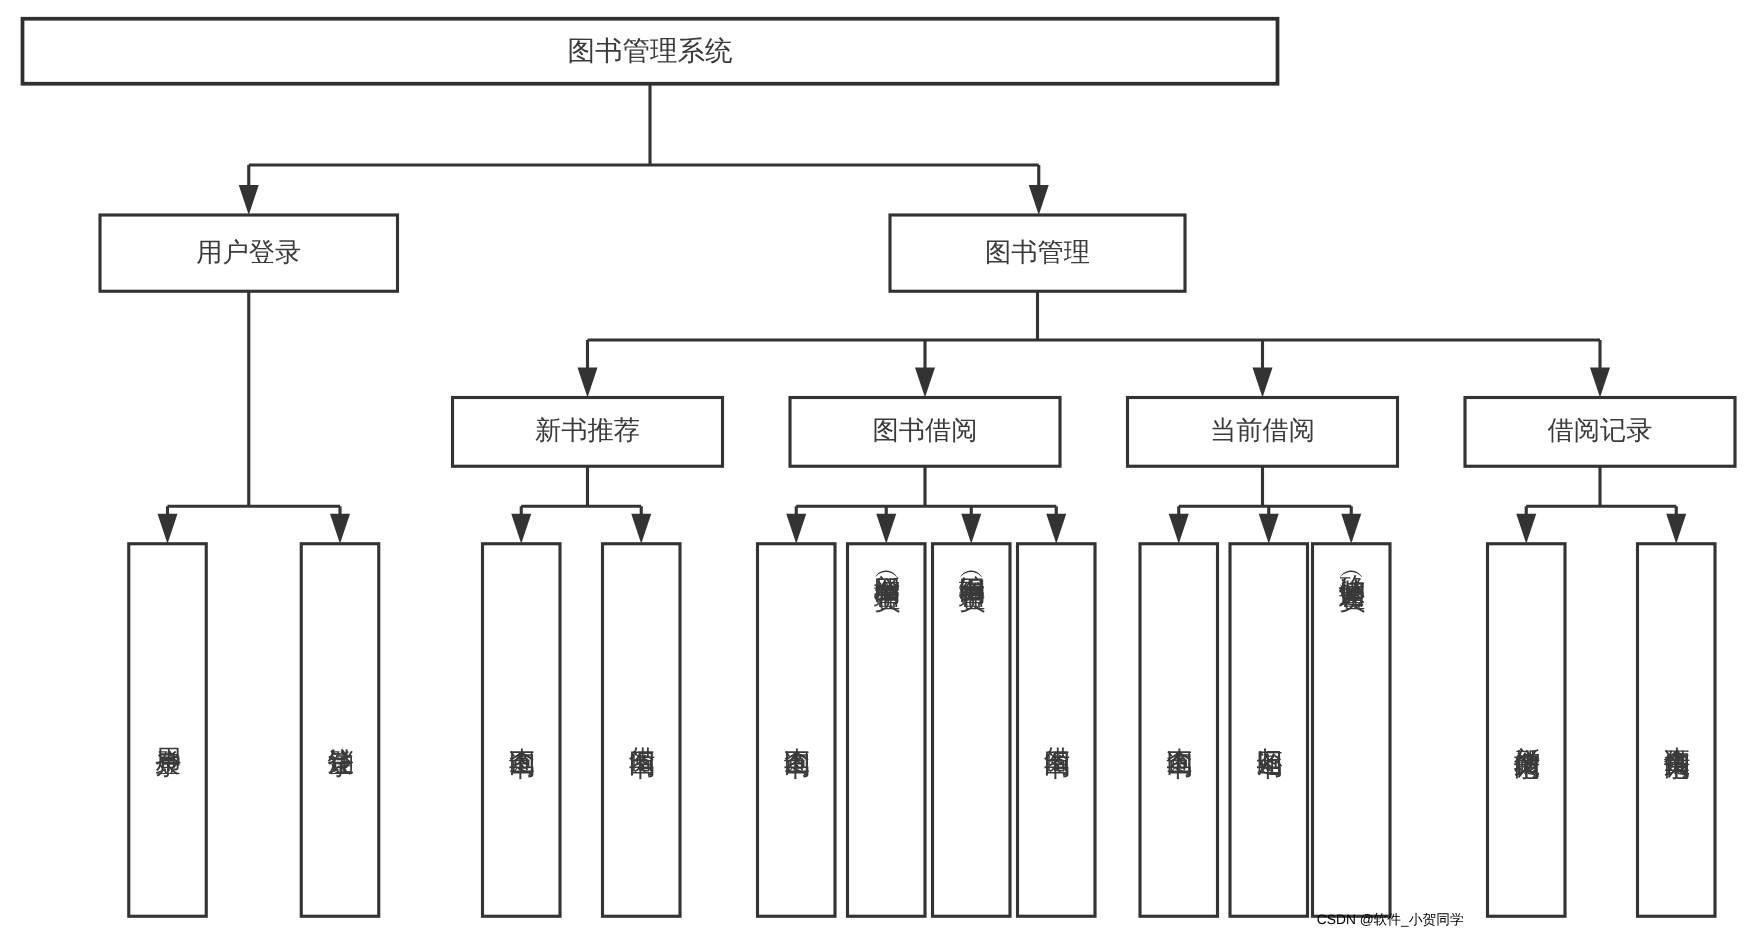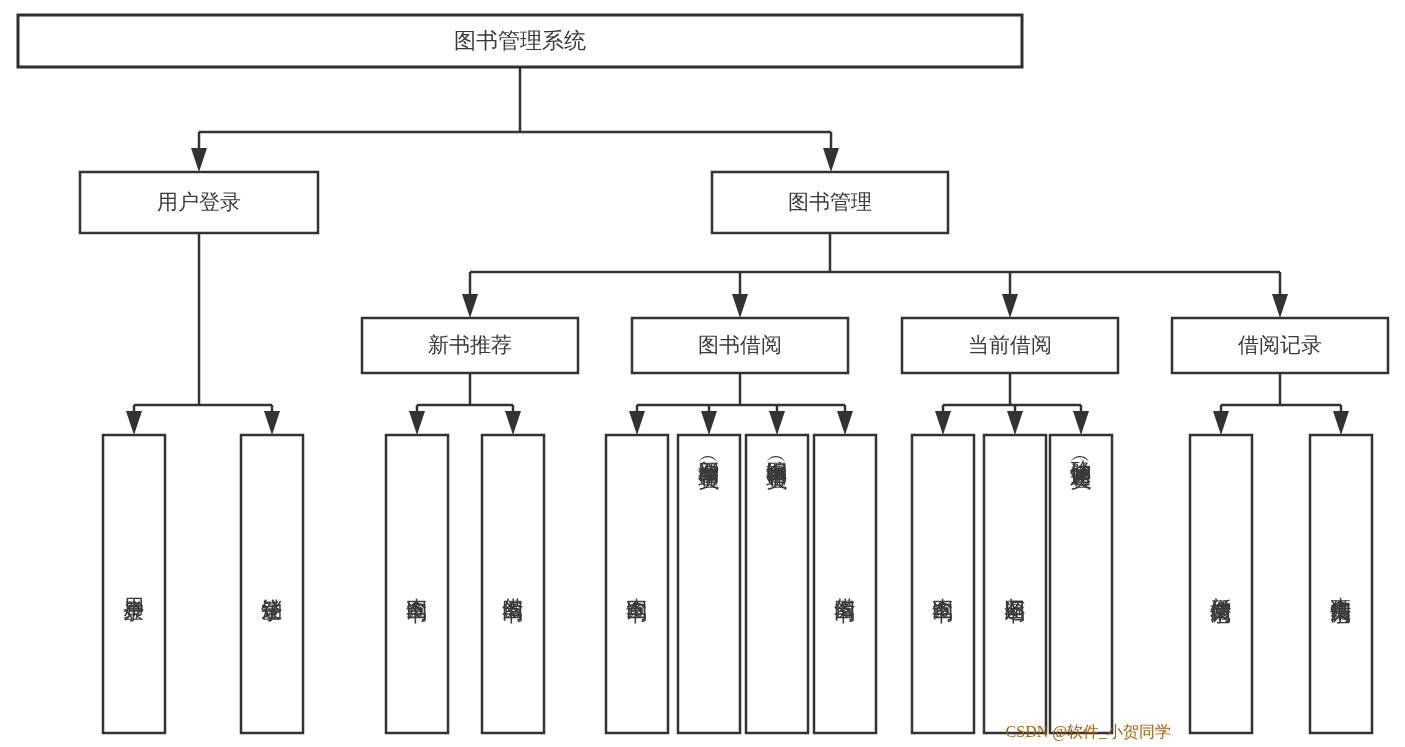--- a/index.html
+++ b/index.html
@@ -69,23 +69,23 @@
     font-size: 21px;
     line-height: 1.12;
     color: #3a3a3a;
     letter-spacing: 1.5px;
     white-space: nowrap;
   }
   .watermark {
     position: absolute;
     right: 8px;
     bottom: 4px;
-    font-family: Liberation Serif, serif;
-    font-size: 16px;
-    color: #a16207;
+    font-family: Liberation Sans, sans-serif;
+    font-size: 11px;
+    color: #000000;
     white-space: nowrap;
   }
 </style>
 </head>
 <body>
 
 <div id="diagram-root">
 
   <svg class="diagram" viewBox="0 0 1405 747" xmlns="http://www.w3.org/2000/svg">
 

